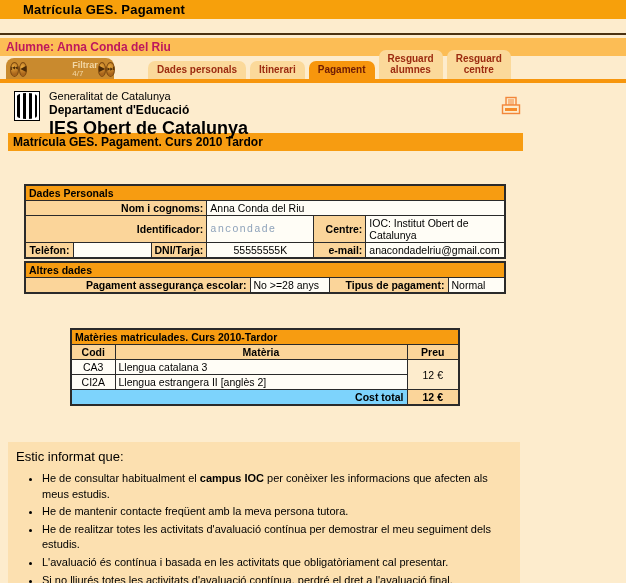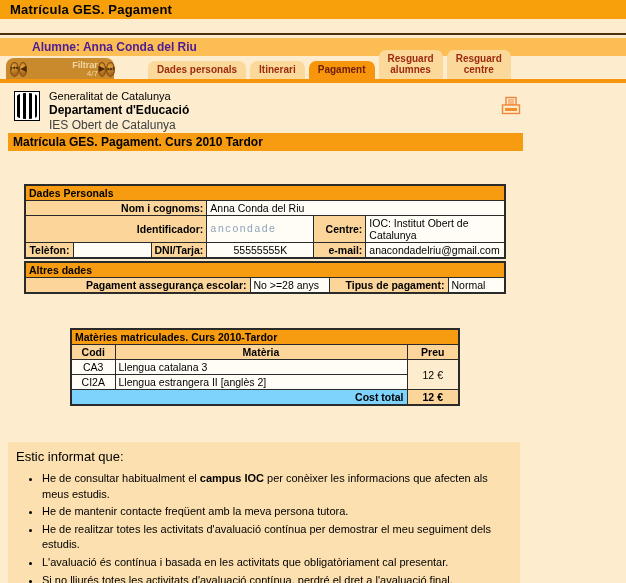--- a/index.html
+++ b/index.html
@@ -8,33 +8,33 @@
     background:#fdeccd;
     font-family:"Liberation Sans", sans-serif;
     font-size:11px;color:#000;
   }
   .page{position:relative;width:626px;height:583px;background:#fdeccd;}
 
   
   .titlebar{
     height:19px;background:#f7a00b;
     display:flex;align-items:center;
-    padding-left:10px;box-sizing:border-box;
+    padding-left:23px;box-sizing:border-box;
   }
   .titlebar .t{font-size:13px;font-weight:bold;color:#000;letter-spacing:.2px;}
   .gap1{height:14px;background:#fdeccd;}
   .hrline{height:2px;background:#4a3110;margin:0;}
   .gap2{height:3px;background:#fdeccd;}
 
   
   .alumnebar{
     height:18px;background:#fcbd55;
     display:flex;align-items:center;padding-left:6px;box-sizing:border-box;
   }
-  .alumnebar .a{font-size:12px;font-weight:bold;color:#4c1d95;margin-left:26px;}
+  .alumnebar .a{font-size:12px;font-weight:bold;color:#be185d;}
 
   
   .tabsrow{
     position:relative;height:27px;background:#fdeccd;
     display:flex;align-items:flex-end;
   }
   .filtrar{
     position:absolute;left:6px;top:2px;
     width:108px;height:22px;
     background:#c98a2e;
@@ -44,21 +44,21 @@
   }
   .navbtn{
     width:15px;height:15px;border-radius:50%;
     background:radial-gradient(circle at 35% 30%,#e8a83c,#a9651b 72%);
     border:1px solid #7d4a11;
     display:flex;align-items:center;justify-content:center;
     color:#4a2a07;font-size:8px;line-height:1;
     box-sizing:border-box;
   }
   .filtxt{
-    flex:1;text-align:right;color:#f2d7a6;
+    flex:1;text-align:left;color:#f2d7a6;
     font-size:9px;font-weight:bold;line-height:1.0;margin-left:45px;
   }
   .filtxt .n{display:block;font-size:8px;font-weight:normal;}
 
   .tabs{
     position:absolute;left:148px;bottom:4px;
     display:flex;align-items:flex-end;gap:4px;
   }
   .tab{
     background:#fbd99a;
@@ -85,21 +85,21 @@
     position:relative;overflow:hidden;box-sizing:border-box;
   }
   .logo .stripes{
     position:absolute;left:2px;top:1px;width:20px;height:26px;
     background:repeating-linear-gradient(90deg,#000 0 3px,#fff 3px 6px);
     border-radius:45% / 12%;
   }
   .instlines{line-height:1.22;}
   .l1{font-size:11px;color:#000;}
   .l2{font-size:12px;font-weight:bold;color:#000;}
-  .l3{font-size:12px;font-weight:normal;color:#404040;}
+  .l3{font-size:18px;font-weight:bold;color:#000000;}
 
   .printer{
     position:absolute;right:104px;top:12px;width:22px;height:22px;
   }
 
   
   .subbar{
     margin:2px 0 0 8px;width:515px;height:18px;background:#f79c11;
     display:flex;align-items:center;padding-left:5px;box-sizing:border-box;
   }

